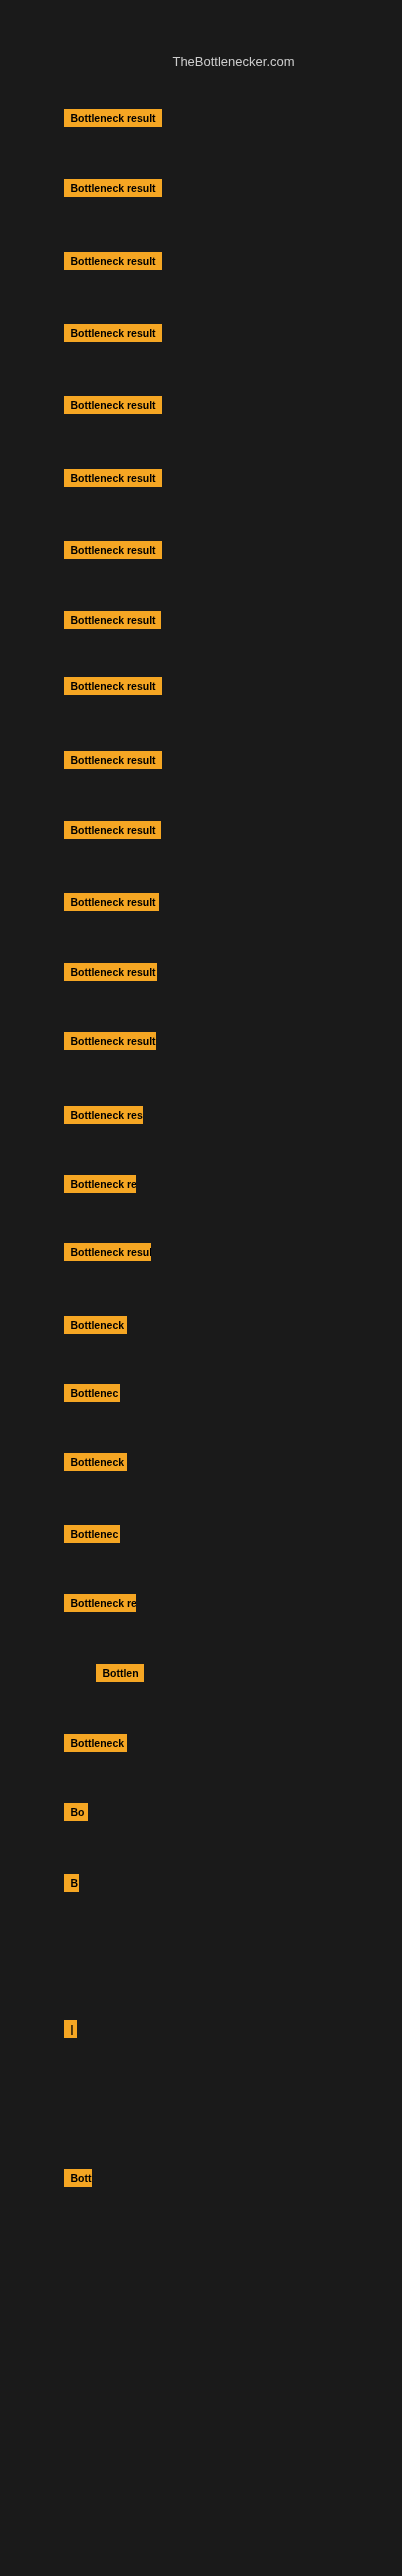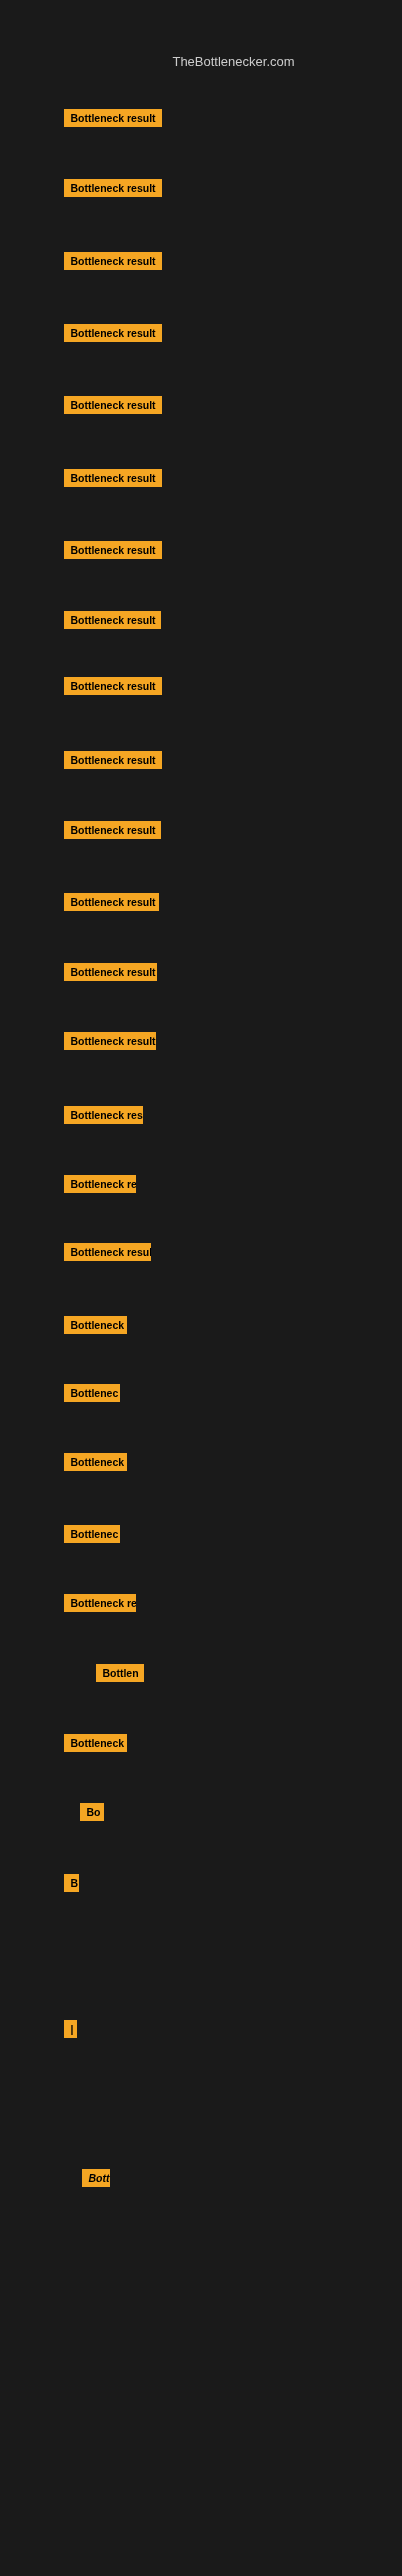--- a/index.html
+++ b/index.html
@@ -59,18 +59,18 @@
     <div class="bottleneck-item" style="top: 1042px; left: 0px;"><span class="bottleneck-label" style="max-width: 79px;">Bottleneck result</span></div>
     <div class="bottleneck-item" style="top: 1111px; left: 0px;"><span class="bottleneck-label" style="max-width: 72px;">Bottleneck re</span></div>
     <div class="bottleneck-item" style="top: 1179px; left: 0px;"><span class="bottleneck-label" style="max-width: 87px;">Bottleneck resul</span></div>
     <div class="bottleneck-item" style="top: 1252px; left: 0px;"><span class="bottleneck-label" style="max-width: 63px;">Bottleneck</span></div>
     <div class="bottleneck-item" style="top: 1320px; left: 0px;"><span class="bottleneck-label" style="max-width: 56px;">Bottlenec</span></div>
     <div class="bottleneck-item" style="top: 1389px; left: 0px;"><span class="bottleneck-label" style="max-width: 63px;">Bottleneck</span></div>
     <div class="bottleneck-item" style="top: 1461px; left: 0px;"><span class="bottleneck-label" style="max-width: 56px;">Bottlenec</span></div>
     <div class="bottleneck-item" style="top: 1530px; left: 0px;"><span class="bottleneck-label" style="max-width: 72px;">Bottleneck re</span></div>
     <div class="bottleneck-item" style="top: 1600px; left: 0px; padding-left: 32px;"><span class="bottleneck-label" style="max-width: 48px;">Bottlen</span></div>
     <div class="bottleneck-item" style="top: 1670px; left: 0px;"><span class="bottleneck-label" style="max-width: 63px;">Bottleneck</span></div>
-    <div class="bottleneck-item" style="top: 1739px; left: 16px;"><span class="bottleneck-label" style="max-width: 24px;">Bo</span></div>
+    <div class="bottleneck-item" style="top: 1739px; left: 0px;"><span class="bottleneck-label" style="max-width: 24px;">Bo</span></div>
     <div class="bottleneck-item" style="top: 1810px; left: 0px;"><span class="bottleneck-label" style="max-width: 14.5px;">B</span></div>
     <div class="bottleneck-item" style="top: 1956px; left: 0px;"><span class="bottleneck-label" style="max-width: 6.4px;">|</span></div>
-    <div class="bottleneck-item" style="top: 2105px; left: 18px; font-style: italic;"><span class="bottleneck-label" style="max-width: 28px;">Bott</span></div>
+    <div class="bottleneck-item" style="top: 2105px; left: 0px;"><span class="bottleneck-label" style="max-width: 28px;">Bott</span></div>
   </div>
 
 
 </body></html>

